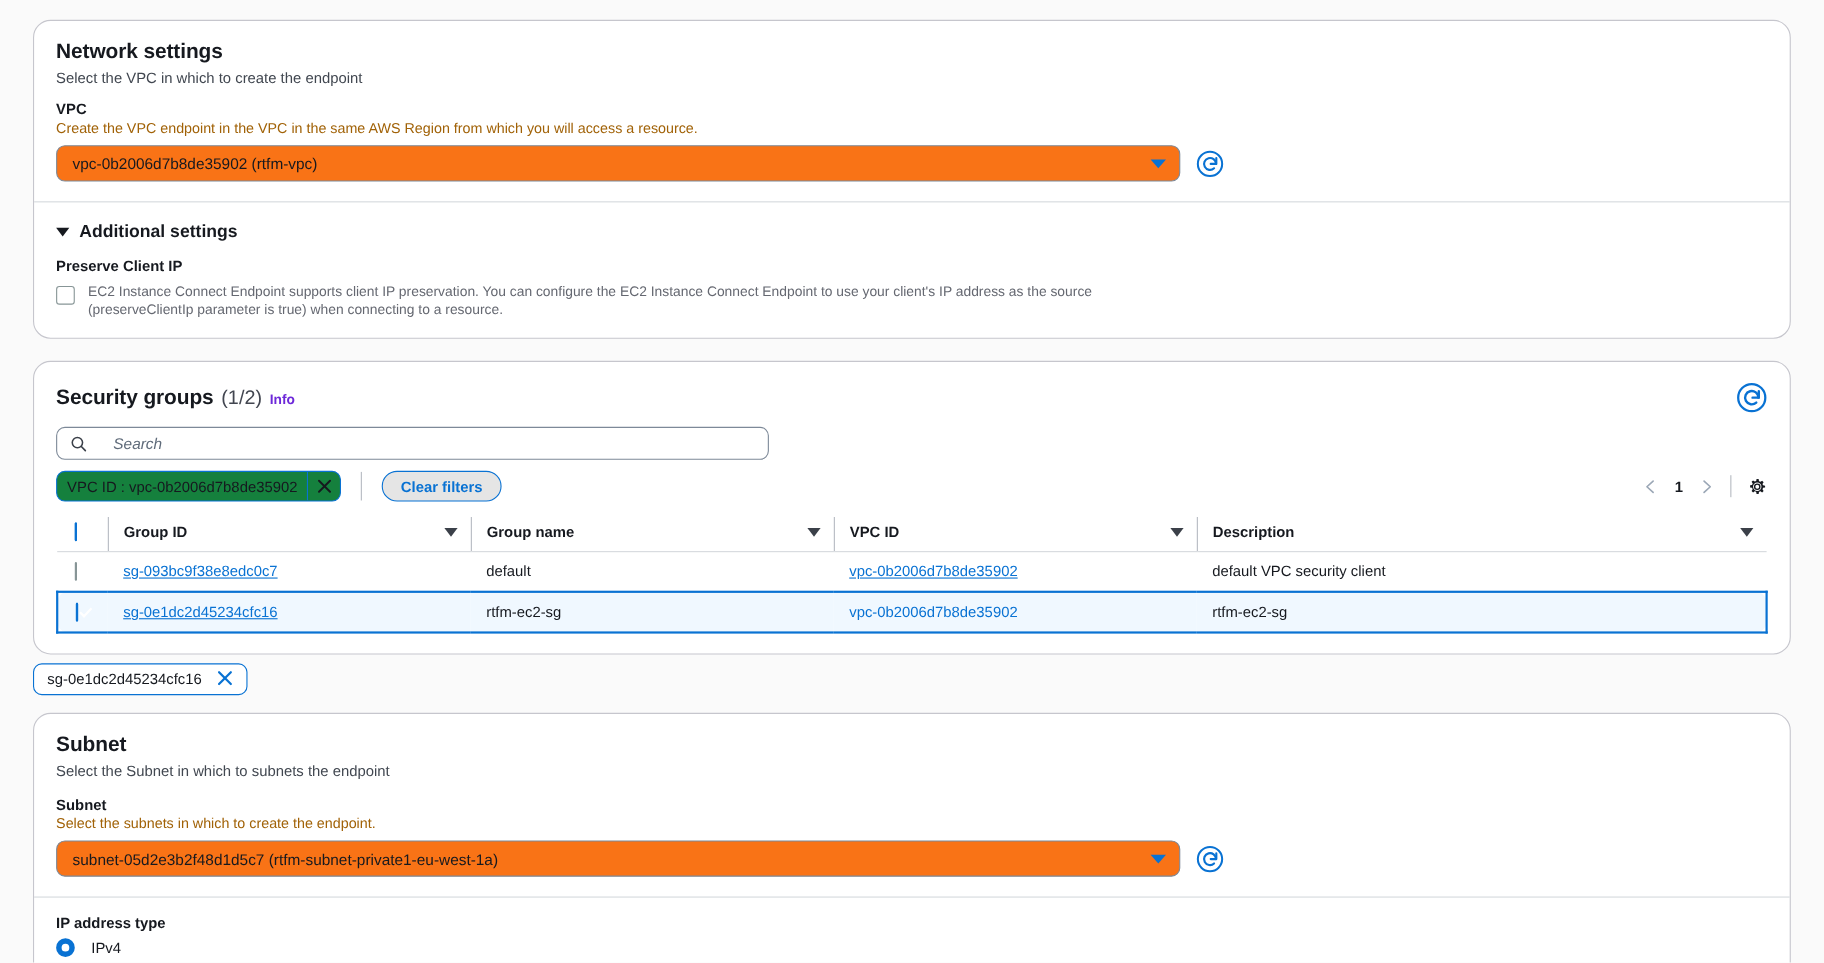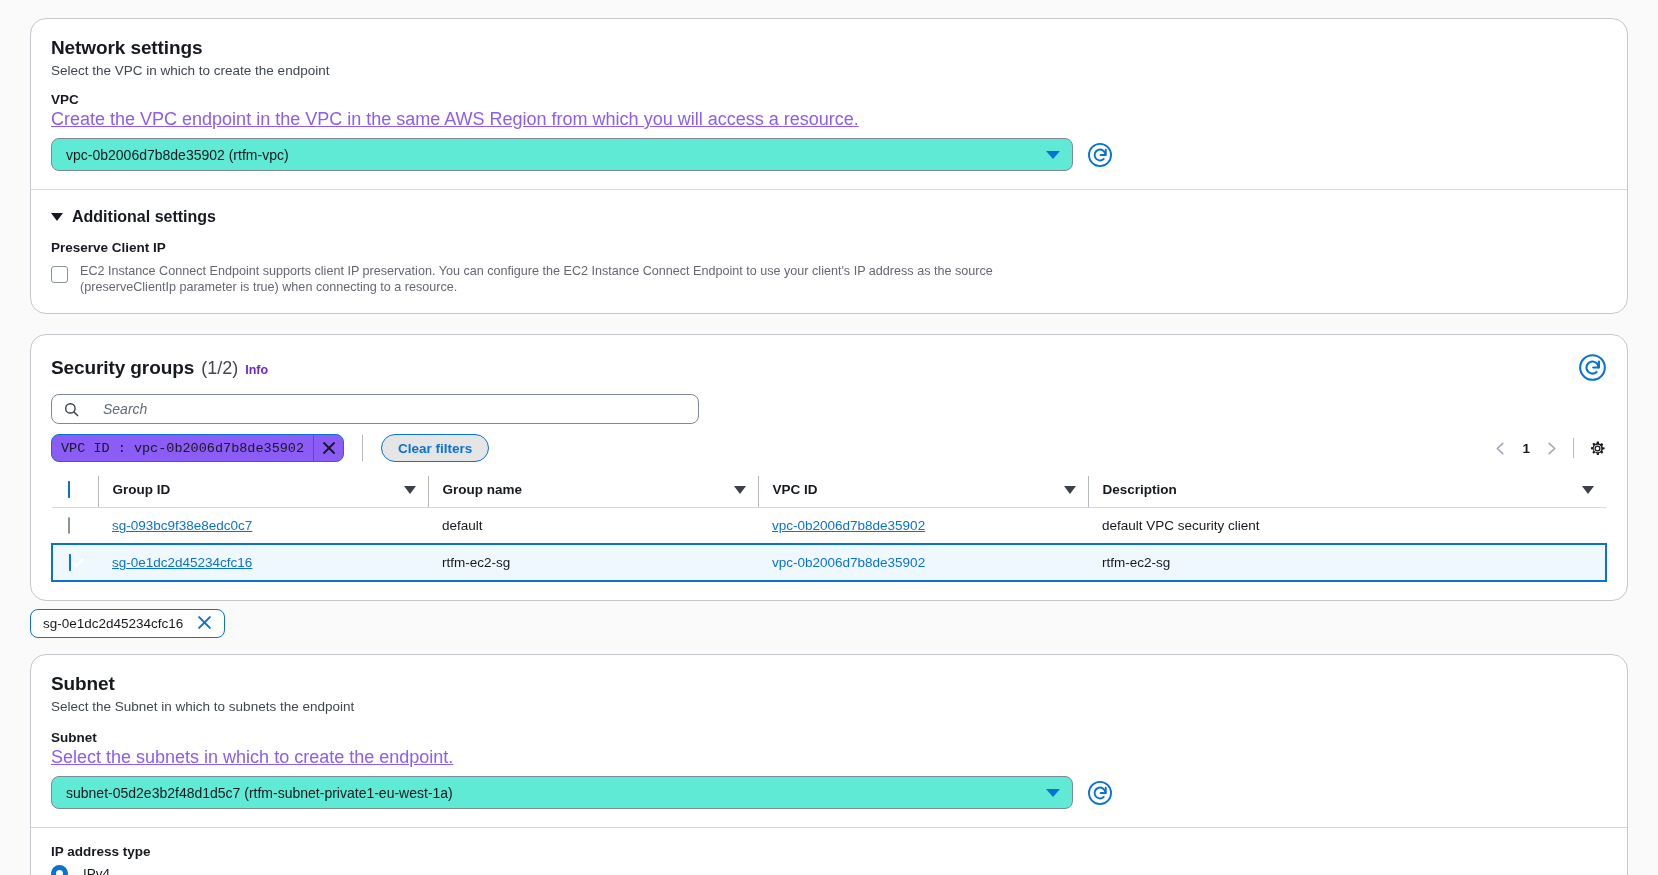--- a/index.html
+++ b/index.html
@@ -19,27 +19,27 @@
     margin-bottom: 20px;
   }
   .card-pad { padding: 18px 20px 18px 20px; }
 
   .sec-title { font-size: 19px; font-weight: bold; letter-spacing: -0.1px; }
   .sec-sub { font-size: 13.5px; color: #414750; margin-top: 4px; }
 
   .divider { border-top: 1px solid #d5d9dd; }
 
   .field-label { font-size: 13.5px; font-weight: bold; margin-top: 2px; }
-  .field-desc { font-size: 18px; color: #8b5cf6; margin-top: 2px; text-decoration: underline; }
+  .field-desc { font-size: 13px; color: #a16207; margin-top: 2px; }
 
   .select-row { display: flex; align-items: center; gap: 14px; margin-top: 8px; }
   .select-box {
     width: 1022px; height: 33px;
     border: 1px solid #7d8998; border-radius: 8px;
-    background: #5eead4;
+    background: #f97316;
     display: flex; align-items: center; justify-content: space-between;
     padding: 0 12px 0 14px;
     font-size: 14px;
   }
   .caret-down {
     width: 0; height: 0;
     border-left: 7px solid transparent; border-right: 7px solid transparent;
     border-top: 8px solid #0972d3;
   }
   .refresh-icon { width: 26px; height: 26px; flex: none; }
@@ -78,21 +78,21 @@
     width: 648px; height: 30px; margin-top: 12px;
     border: 1px solid #7d8998; border-radius: 8px;
     display: flex; align-items: center; gap: 24px; padding: 0 12px;
   }
   .search-ph { font-size: 14px; color: #5f6b7a; font-style: italic; }
 
   .filter-row { display: flex; align-items: center; margin-top: 10px; justify-content: space-between; }
   .filter-left { display: flex; align-items: center; gap: 18px; }
   .token {
     height: 28px; display: flex; align-items: stretch;
-    border: 1.6px solid #0972d3; border-radius: 8px; background: #8b5cf6; overflow: hidden; font-family: Liberation Mono, monospace;
+    border: 1.6px solid #0972d3; border-radius: 8px; background: #15803d; overflow: hidden;
   }
   .token-label { font-size: 13.5px; padding: 0 9px; display: flex; align-items: center; white-space: nowrap; }
   .token-x { width: 30px; border-left: 1.6px solid #0972d3; display: flex; align-items: center; justify-content: center; }
   .vsep { width: 1px; height: 26px; background: #b5bac1; }
   .clear-btn {
     height: 28px; padding: 0 16px;
     border: 1.6px solid #0972d3; border-radius: 18px; background: #e5e5e5;
     color: #0972d3; font-size: 13.5px; font-weight: bold;
     display: flex; align-items: center;
     font-family: "Liberation Sans", sans-serif; cursor: pointer;

